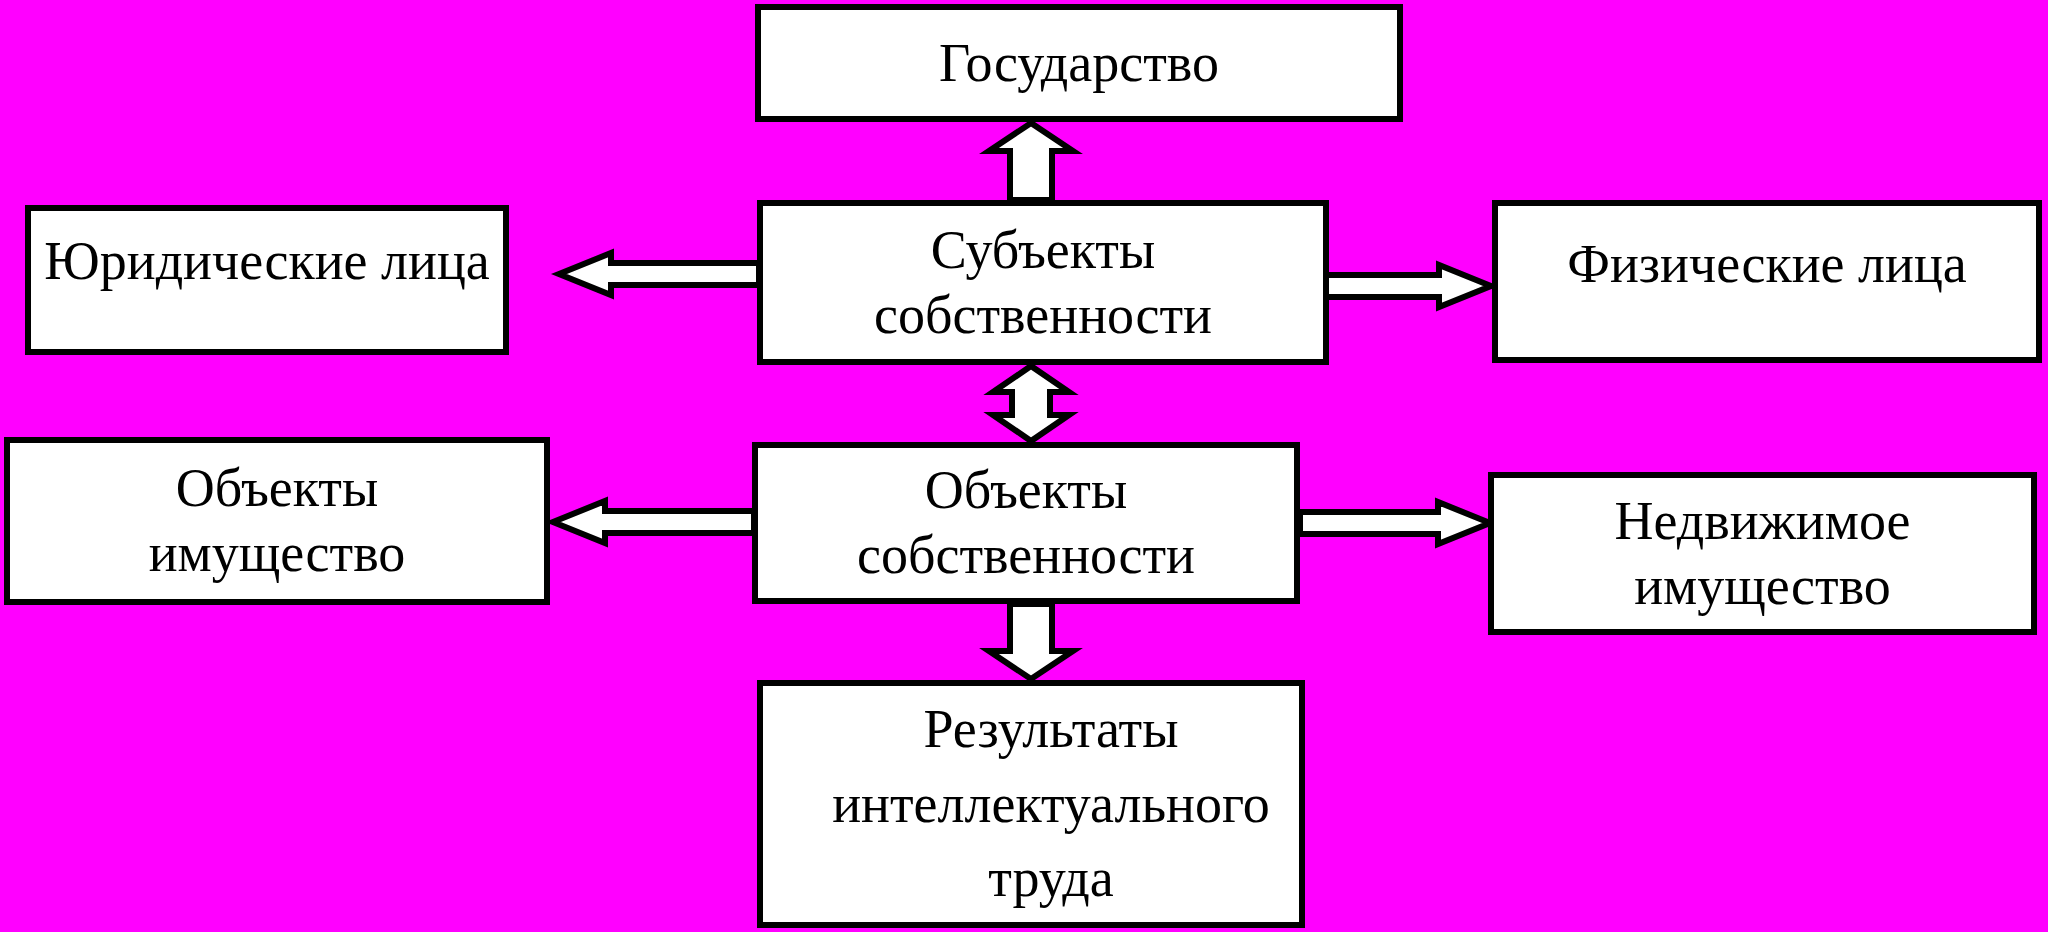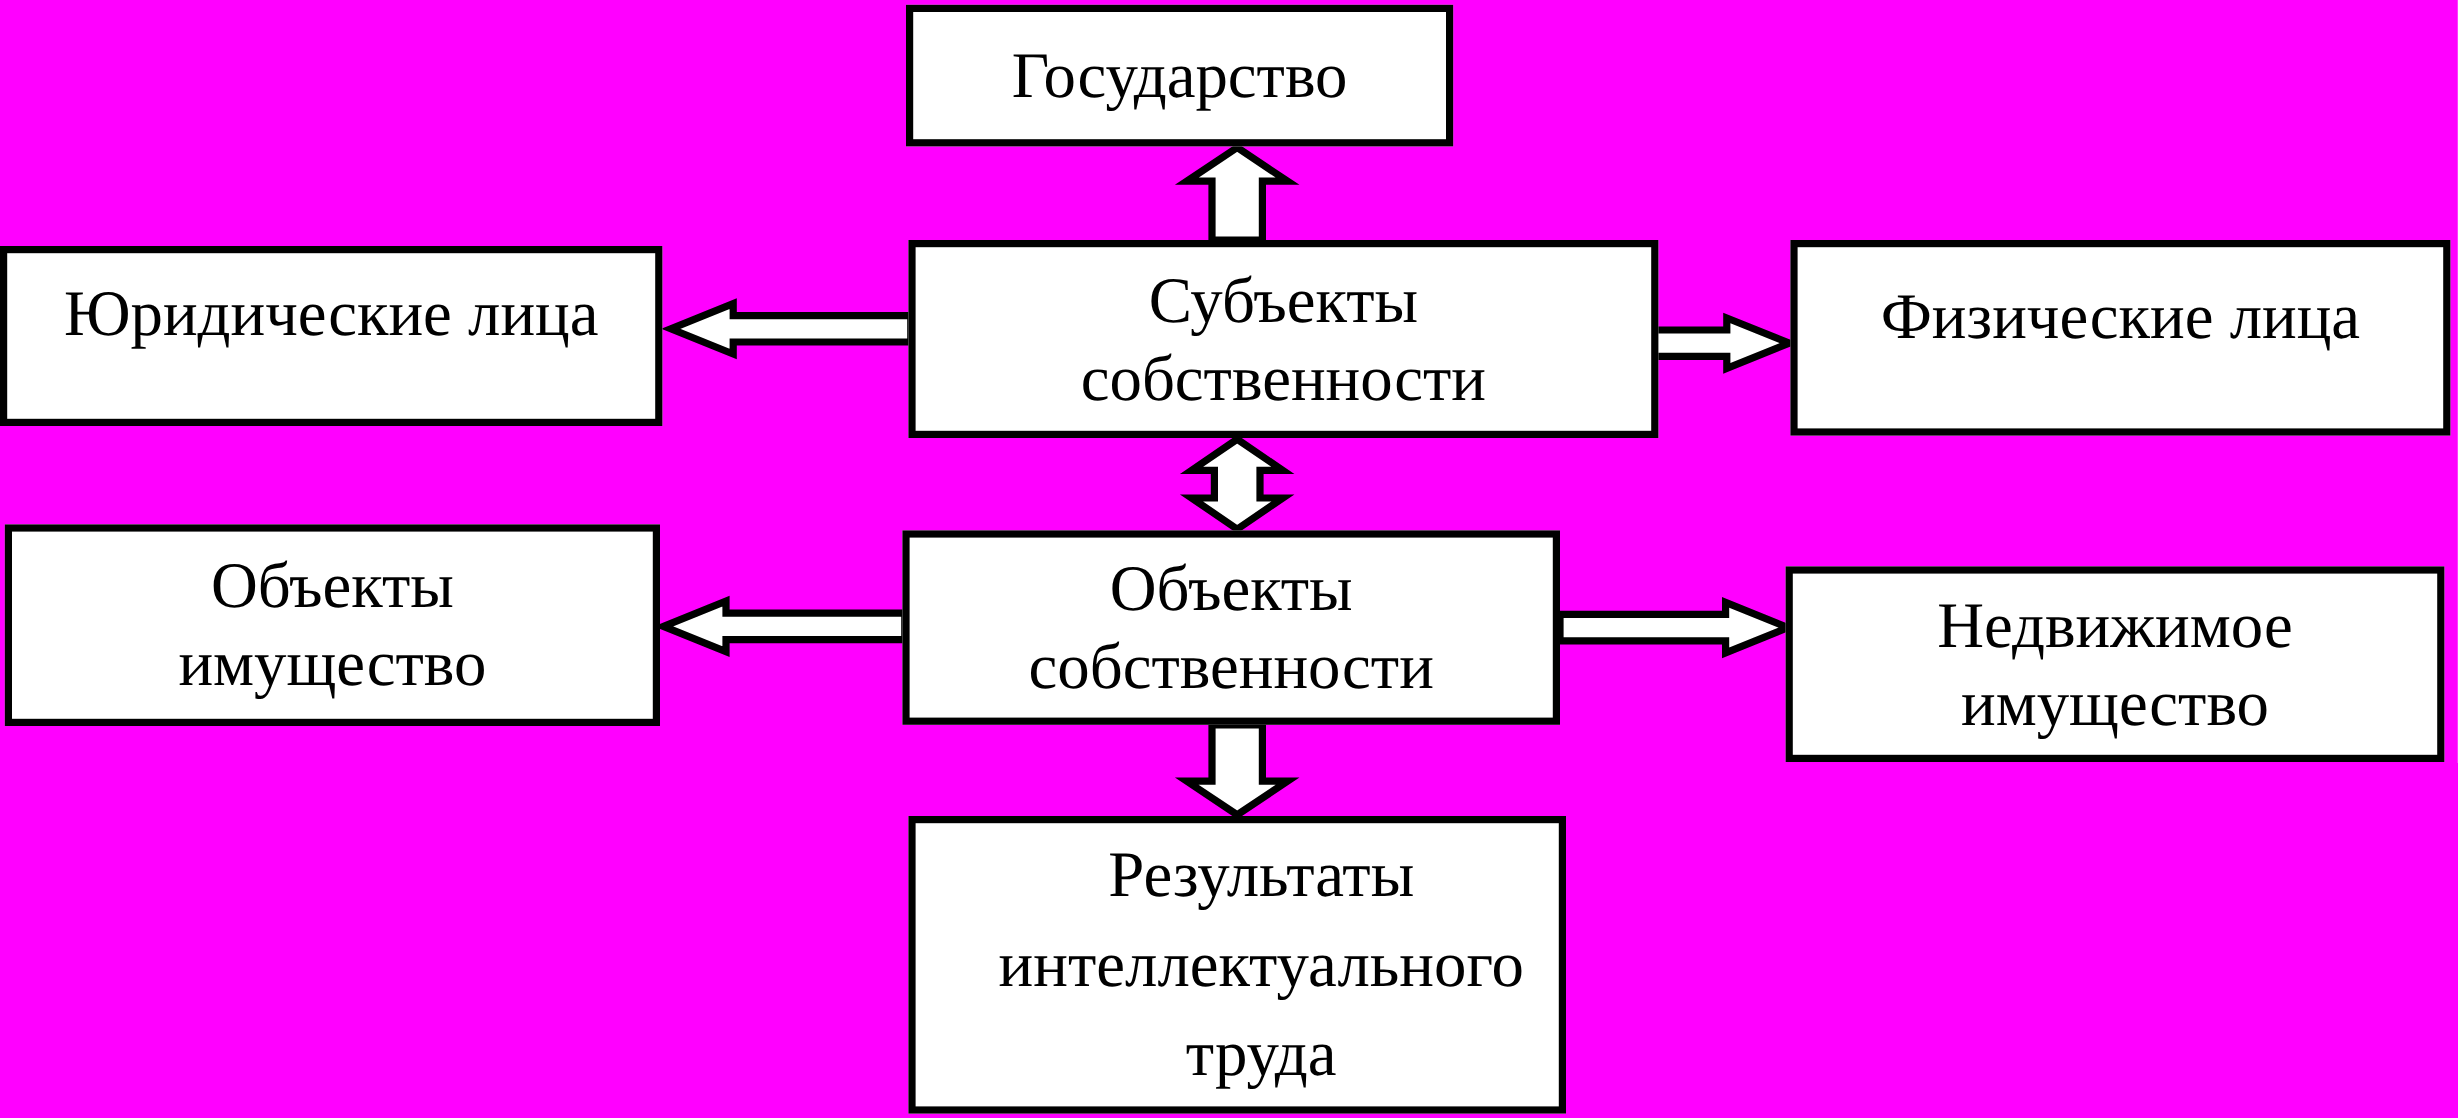--- a/index.html
+++ b/index.html
@@ -31,23 +31,23 @@
     align-items: center;
     text-align: center;
     font-family: "Liberation Serif", "DejaVu Serif", serif;
     font-size: 54px;
     line-height: 1.2;
     color: var(--line, #000000);
     white-space: pre-line;
   }
   .v-top { align-items: flex-start; }
 
-  #box-state        { left: 755px;  top: 4px;   width: 456px; height: 118px; }
-  #box-subjects     { left: 757px;  top: 200px; width: 625px; height: 165px; }
-  #box-legal        { left: 0;   top: 205px; width: 552px; height: 150px; padding-top: 18px; }
+  #box-state        { left: 755px;  top: 4px;   width: 648px; height: 118px; }
+  #box-subjects     { left: 757px;  top: 200px; width: 572px; height: 165px; }
+  #box-legal        { left: 25px;   top: 205px; width: 484px; height: 150px; padding-top: 18px; }
   #box-individuals  { left: 1492px; top: 200px; width: 550px; height: 163px; padding-top: 26px; }
   #box-objects      { left: 752px;  top: 442px; width: 548px; height: 162px; }
   #box-movable      { left: 4px;    top: 437px; width: 546px; height: 168px; }
   #box-immovable    { left: 1488px; top: 440px; width: 549px; height: 163px; margin-top: 32px; }
   #box-intellectual { left: 757px;  top: 680px; width: 548px; height: 248px; line-height: 1.38; padding-left: 40px; }
 </style>
 </head>
 <body>
 
 <div class="canvas">

